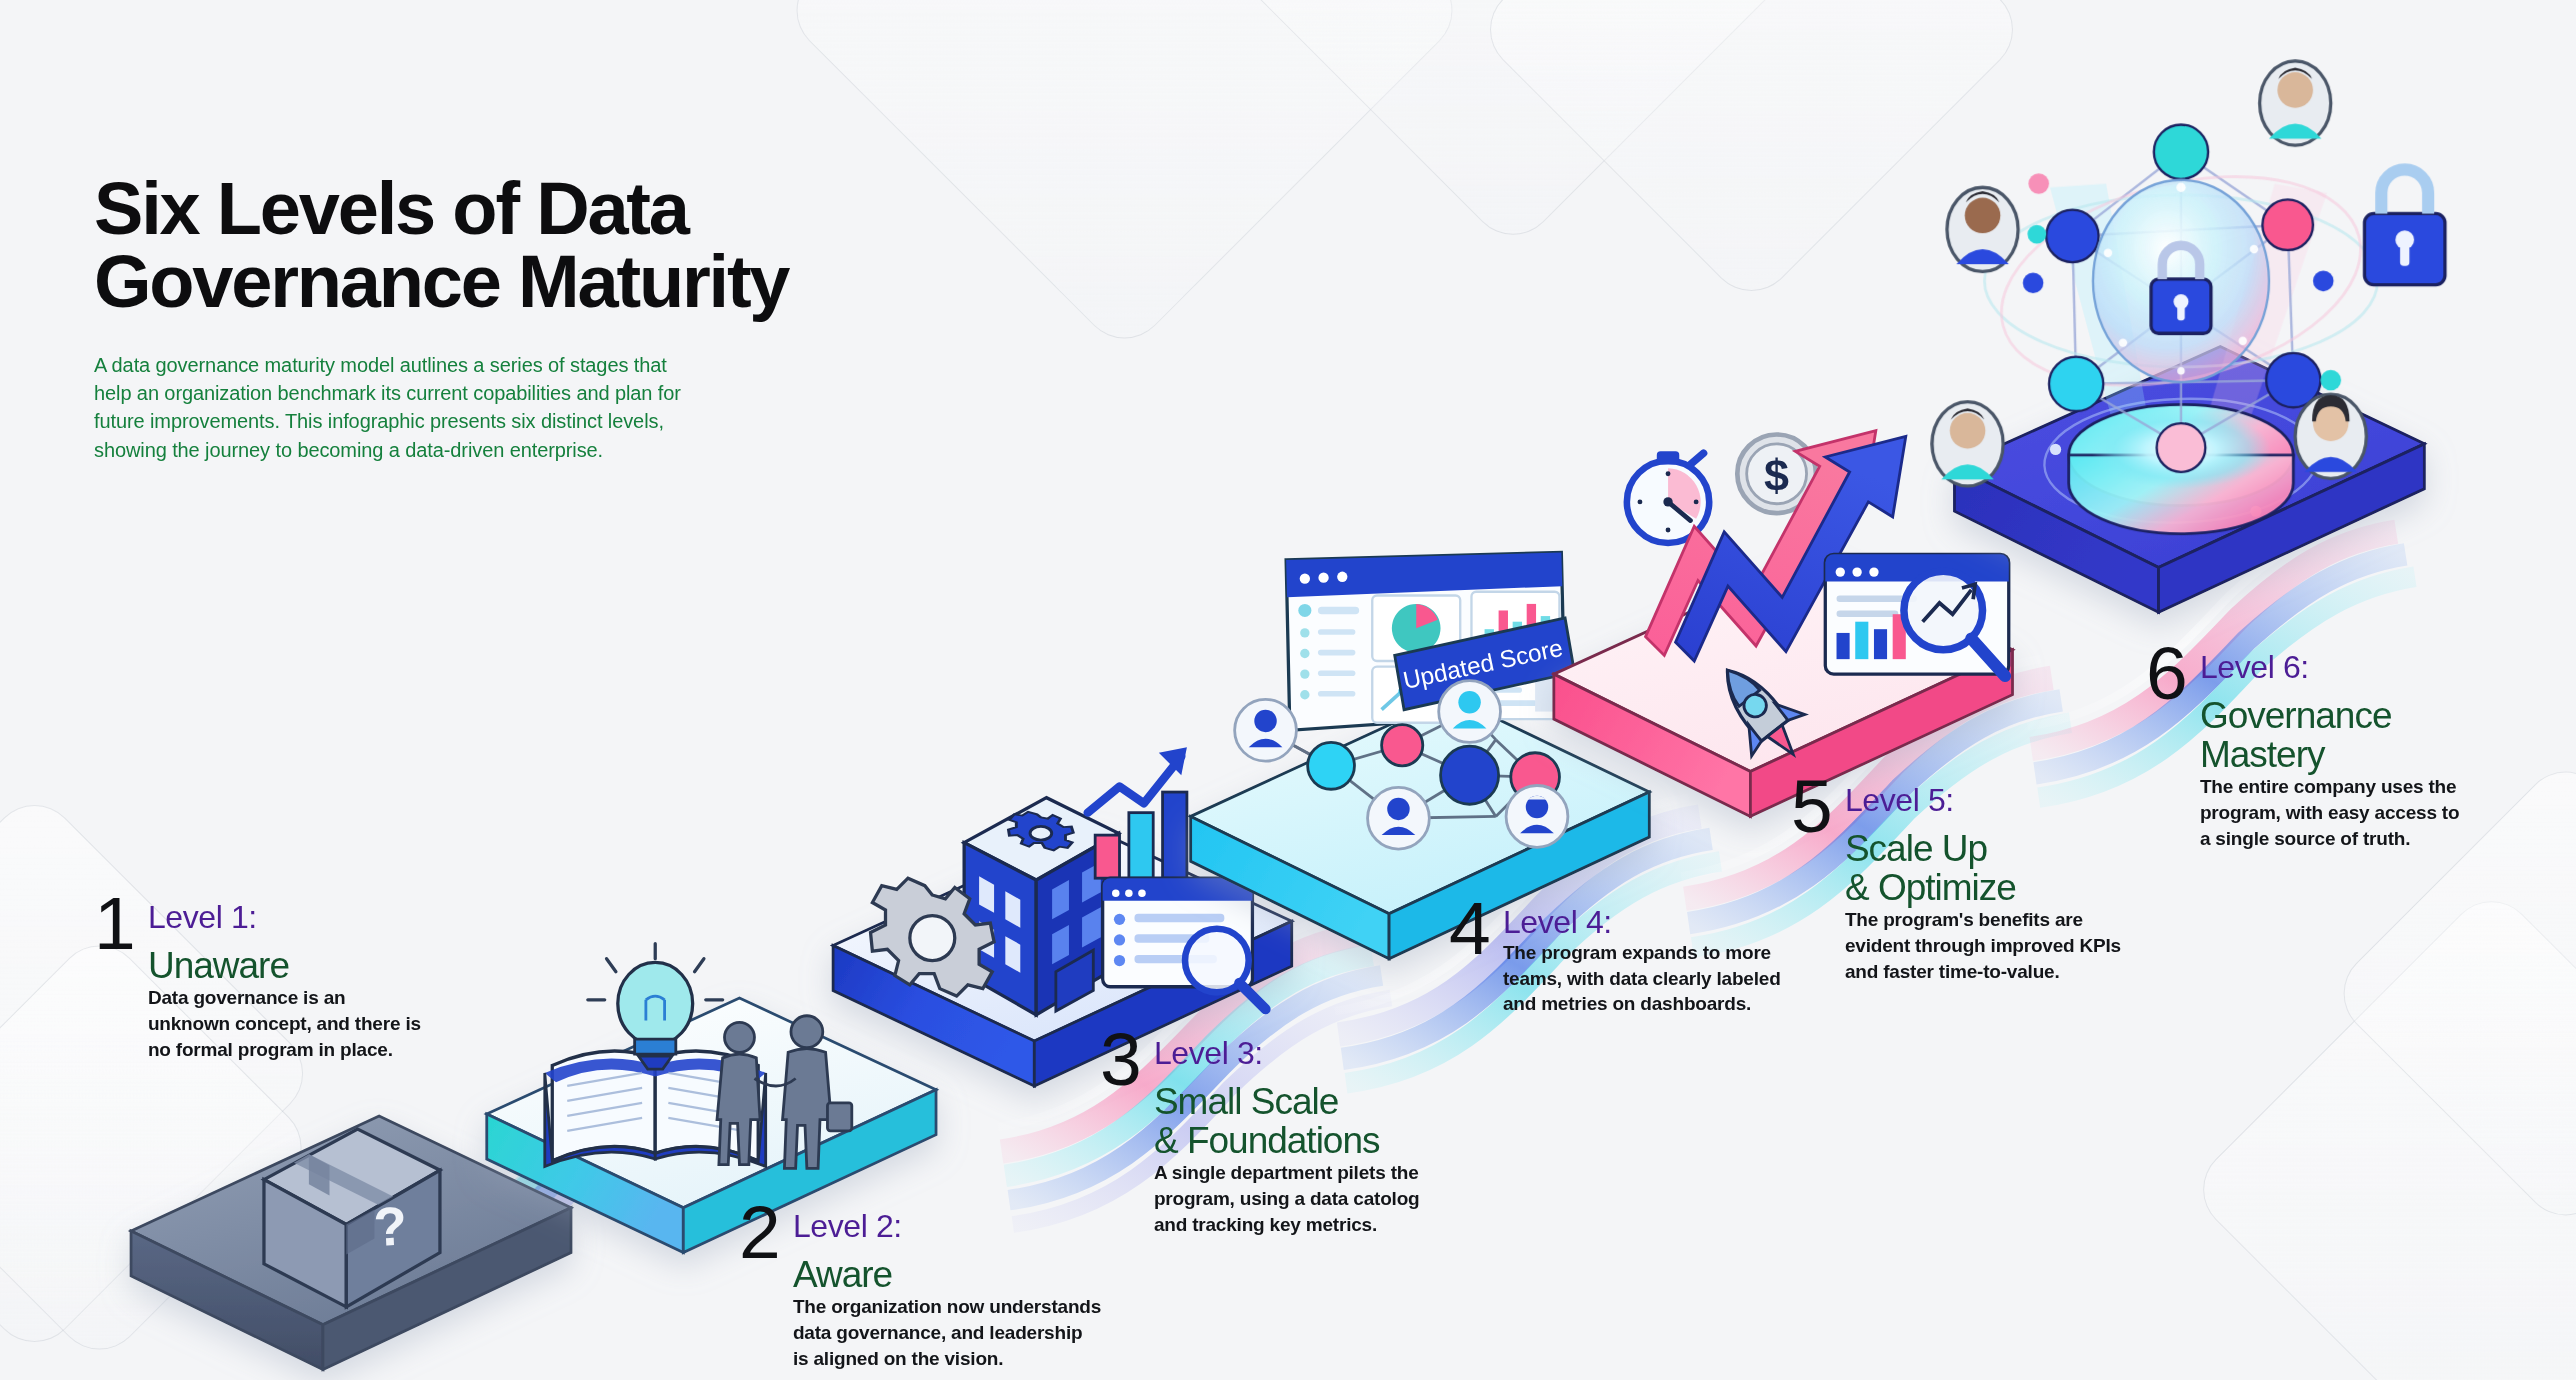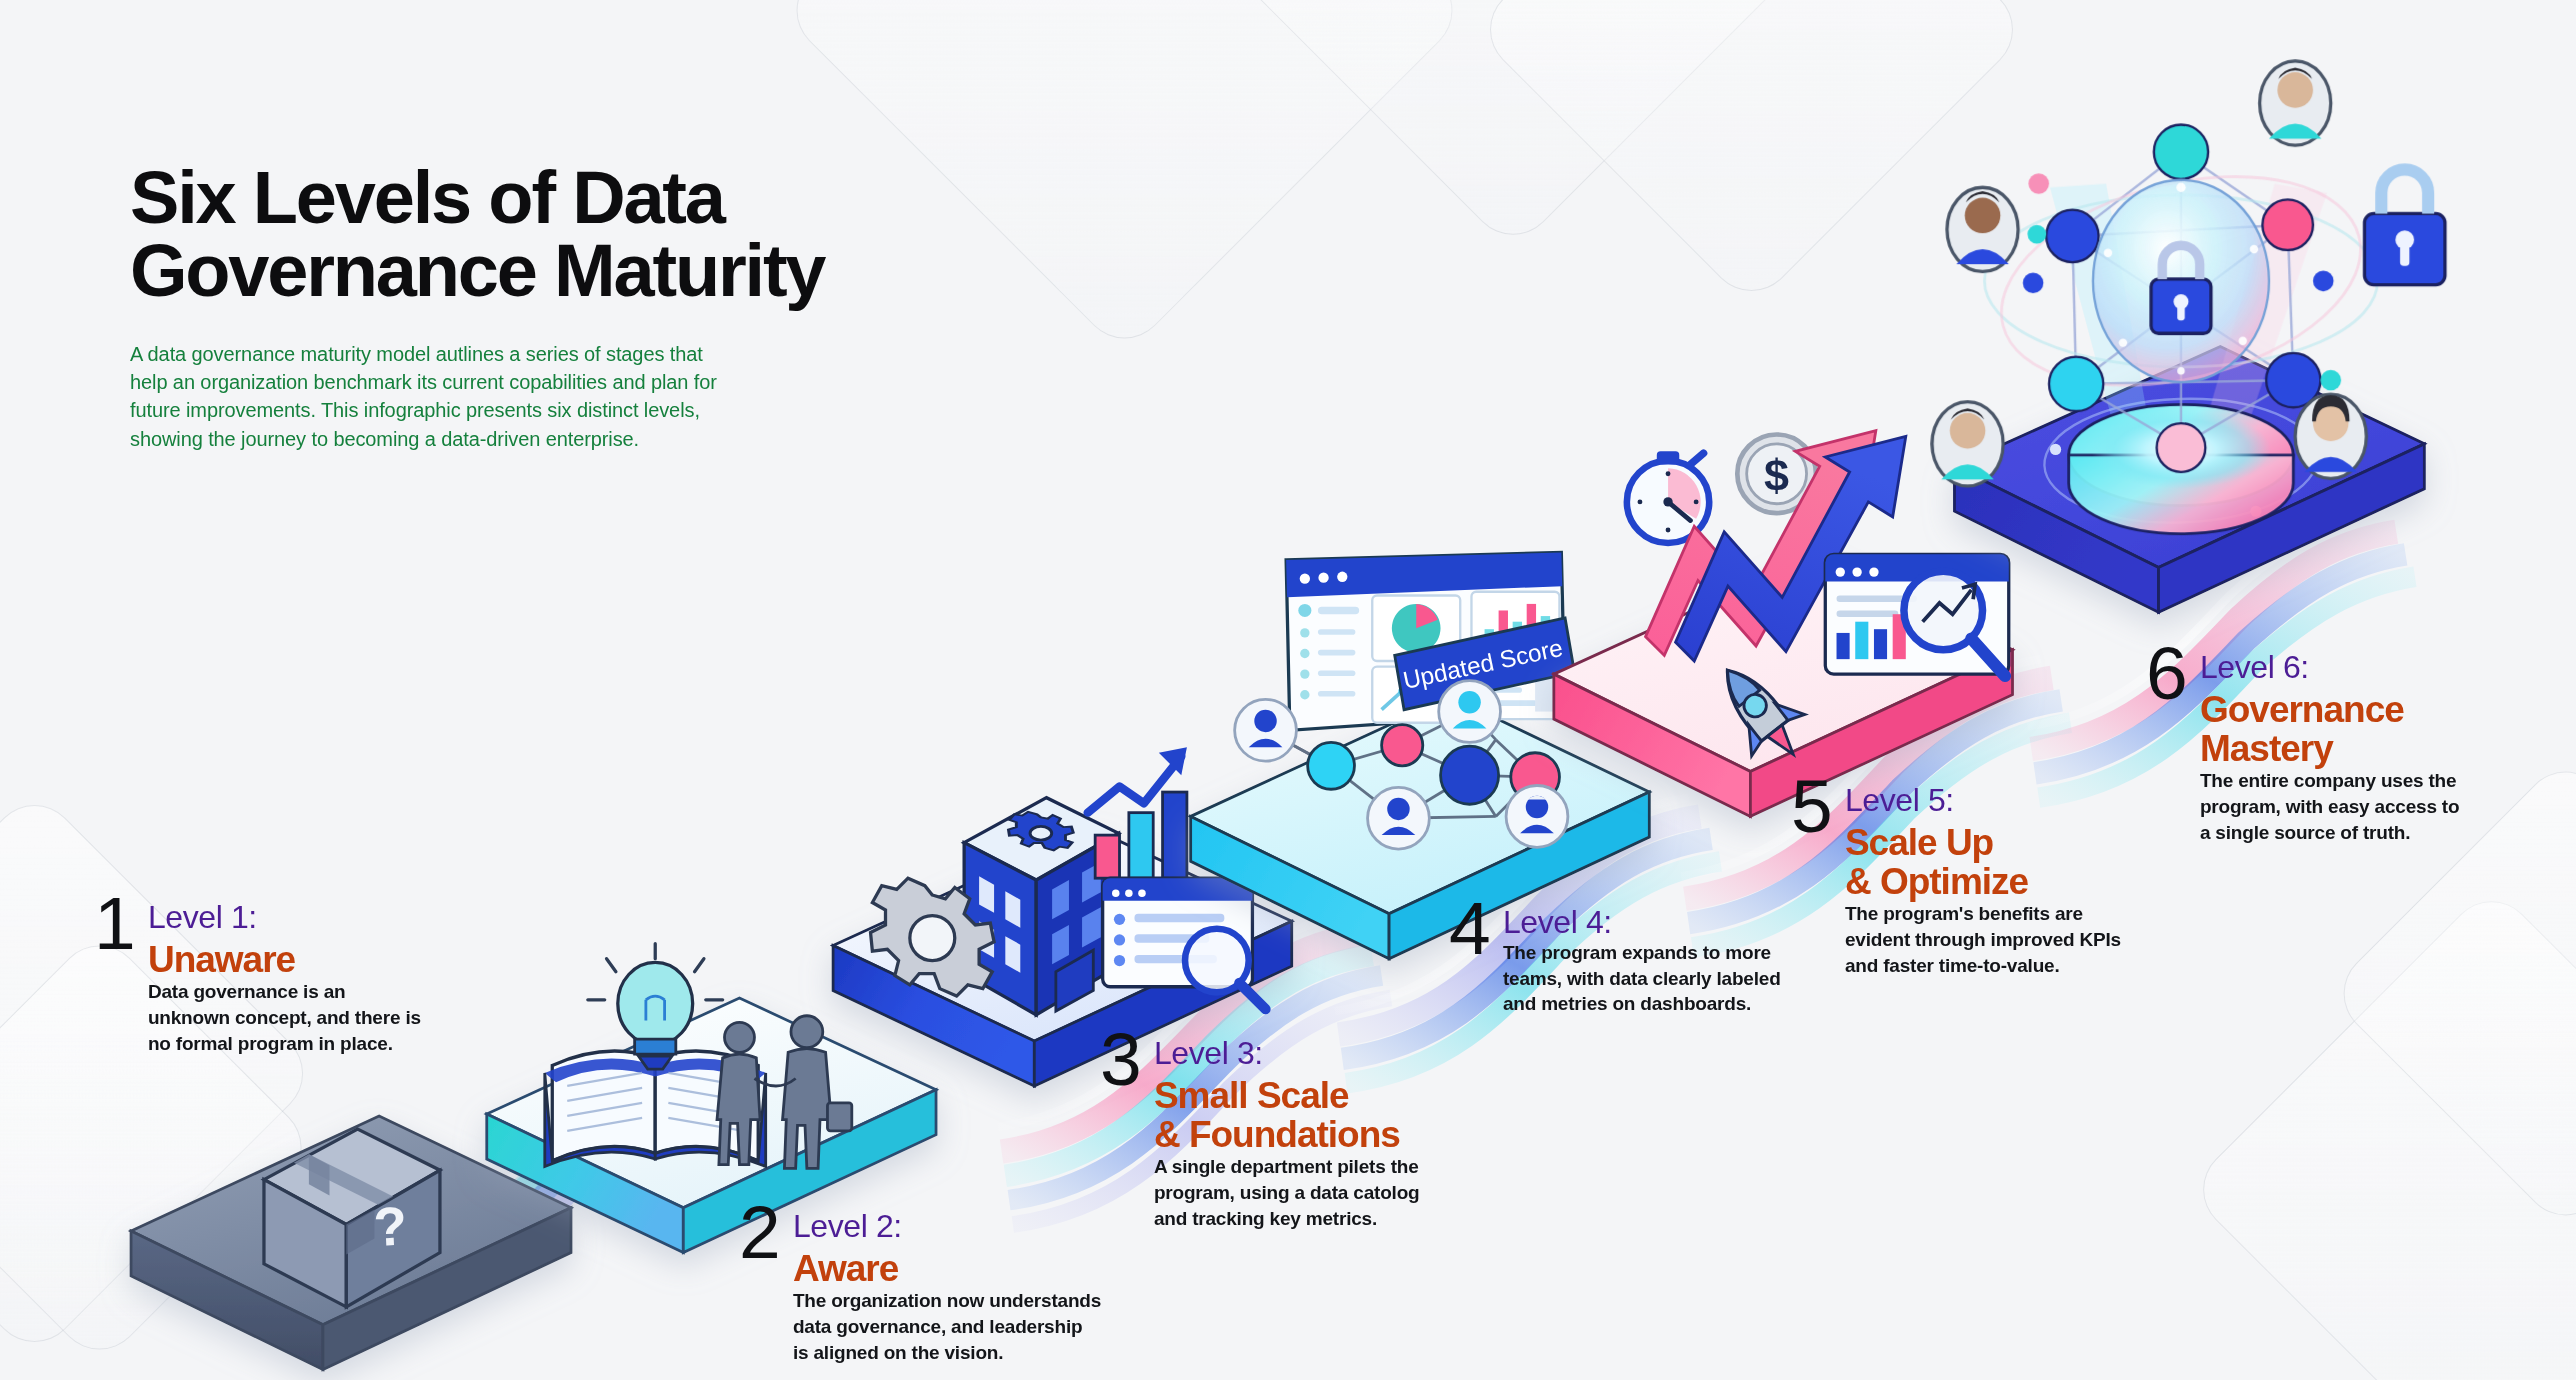--- a/index.html
+++ b/index.html
@@ -14,41 +14,41 @@
 
   
   .bg-layer{position:absolute;inset:0;pointer-events:none;}
   .bg-diamond{
     position:absolute;border:1.9px solid rgba(150,158,175,.22);
     border-radius:43px;transform:rotate(45deg);
     background:linear-gradient(135deg,rgba(255,255,255,.55),rgba(244,246,249,.12));
   }
 
   
-  #headline{position:absolute;left:94px;top:161px;width:992px;margin-left:36px;}
+  #headline{position:absolute;left:94px;top:172px;width:992px;}
   #title{
     font-size:74px;line-height:.99;font-weight:bold;color:#0d0d0f;
     letter-spacing:-2.2px;margin:0;white-space:pre-line;
   }
   #subtitle{
     margin:32px 0 0 0;font-size:20px;line-height:1.42;color:#15803d;
     letter-spacing:-0.1px;max-width:899px;white-space:pre-line;
   }
 
   
   .level-card{position:absolute;display:flex;align-items:flex-start;}
   .level-num{
     font-size:75px;line-height:.78;font-weight:300;color:#101114;
     letter-spacing:-2.8px;margin-right:15px;flex:0 0 auto;
   }
   .level-txt{padding-top:5.6px;}
   .level-eyebrow{font-size:32px;line-height:1.1;color:#4c1d95;font-weight:400;letter-spacing:-0.4px;}
   .level-name{
-    font-size:37px;line-height:1.06;font-weight:bold;color:#c2410c;
-    letter-spacing:-1px;margin-top:5px;white-space:pre-line;
+    font-size:37px;line-height:1.06;font-weight:normal;color:#14532d;
+    letter-spacing:-1px;margin-top:11px;white-space:pre-line;
   }
   .level-desc{
     font-size:19px;line-height:1.36;color:#131519;font-weight:bold;
     white-space:pre-line;letter-spacing:-0.2px;
   }
   .lc1{left:94px;top:894px;}
   .lc2{left:739px;top:1203px;}
   .lc3{left:1100px;top:1030px;}
   .lc4{left:1449px;top:899px;}
   .lc5{left:1791px;top:777px;}

